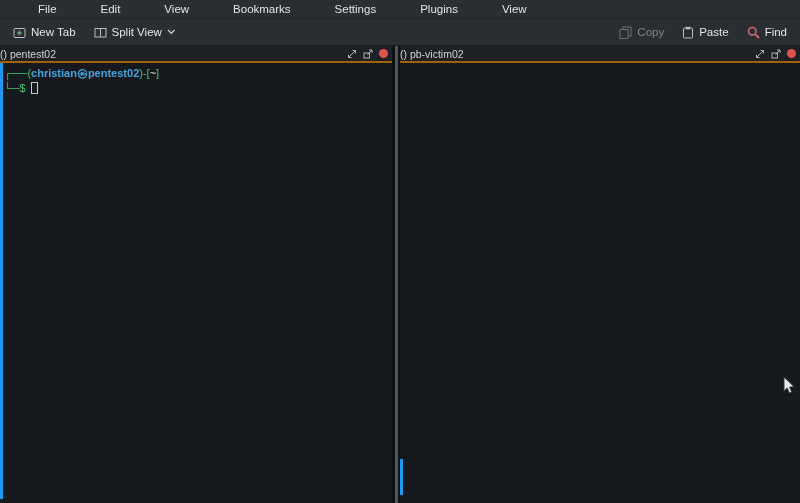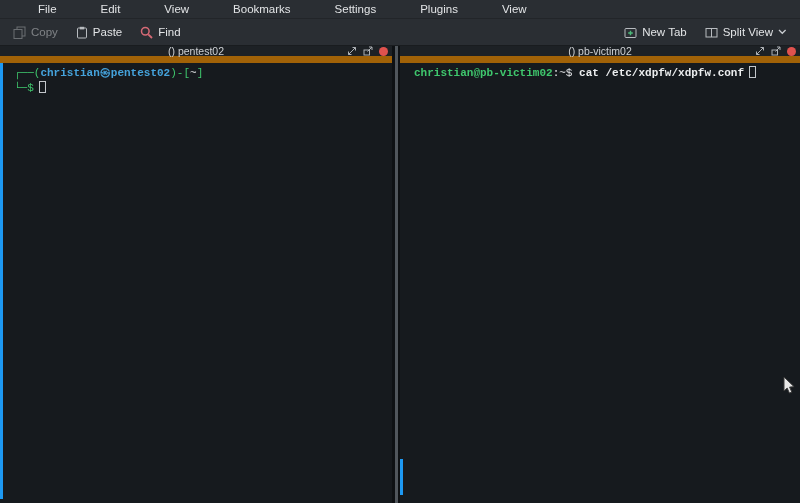--- a/index.html
+++ b/index.html
@@ -39,32 +39,32 @@
   .splitview{display:flex;height:457px;}
   .pane{display:flex;flex-direction:column;}
   .pane.left{width:392px;}
   .pane.right{width:400px;}
   .splitter{
     width:8px;background:#0e1114;display:flex;justify-content:center;cursor:col-resize;
   }
   .splitter .handle{width:3px;background:#50565c;height:100%;}
   .pane-header{
     position:relative;height:17px;background:#1d2125;display:flex;align-items:center;
-    justify-content:center;font-size:10.5px;color:#ced1d4;border-bottom:7px solid #a16207;
+    justify-content:flex-start;font-size:10.5px;color:#ced1d4;border-bottom:2px solid #a16207;
   }
   .pane-header .hdr-icons{
     position:absolute;right:4px;top:0;height:100%;display:flex;align-items:center;gap:6px;
   }
   .hdr-icon{display:flex;align-items:center;color:#aeb2b6;cursor:default;}
   .close-dot{width:9px;height:9px;border-radius:50%;background:var(--close-red);display:inline-block;cursor:default;}
   
   .term{
     position:relative;flex:1;background:var(--term-bg);
-    font-family:Liberation Mono, monospace;
-    font-size:11px;line-height:15px;padding:3px 4px 3px 14px;overflow:hidden;
+    font-family:Liberation Sans, sans-serif;
+    font-size:11px;line-height:15px;padding:3px 4px 3px 4px;overflow:hidden;
   }
   .term-line{white-space:pre;color:#d6d9db;}
   .seg-green{color:var(--prompt-green);}
   .seg-blue{color:var(--prompt-blue);font-weight:bold;}
   .seg-white{color:#e8eaec;}
   .seg-bold-green{color:var(--prompt-green);font-weight:bold;}
   .seg-cmd{color:#eceeef;font-weight:bold;}
   .cursor{
     display:inline-block;width:7px;height:12px;border:1px solid #c3c7cb;
     vertical-align:-2px;margin-left:5px;
@@ -85,20 +85,45 @@
       <span class="menu-item">Edit</span>
       <span class="menu-item">View</span>
       <span class="menu-item">Bookmarks</span>
       <span class="menu-item">Settings</span>
       <span class="menu-item">Plugins</span>
       <span class="menu-item">View</span>
     </div>
 
   <div class="toolbar">
     <div class="tb-group">
+      <button class="tb-btn">
+        <span class="hdr-icon">
+            <svg width="13" height="13" viewBox="0 0 13 13">
+              <rect x="1" y="2.5" width="11" height="9" rx="1" fill="none" stroke="#b8bcc0"></rect>
+              <path d="M6.5 4.7v4.6M4.2 7h4.6" stroke="#4cb97a" stroke-width="1.4" fill="none"></path>
+            </svg>
+          </span>
+          <span>New Tab</span>
+      </button>
+      <button class="tb-btn">
+        <span class="hdr-icon">
+            <svg width="13" height="13" viewBox="0 0 13 13">
+              <rect x="1" y="2.5" width="11" height="8.5" fill="none" stroke="#b8bcc0"></rect>
+              <line x1="6.5" y1="2.5" x2="6.5" y2="11" stroke="#b8bcc0"></line>
+            </svg>
+          </span>
+          <span>Split View</span>
+          <span class="hdr-icon">
+            <svg width="9" height="6" viewBox="0 0 9 6">
+              <path d="M1 1l3.3 3.3L7.6 1" stroke="#c8ccd0" fill="none" stroke-width="1.3"></path>
+            </svg>
+          </span>
+      </button>
+    </div>
+    <div class="tb-group">
       <button class="tb-btn disabled">
         <span class="hdr-icon">
             <svg width="13" height="13" viewBox="0 0 13 13">
               <rect x="4" y="1" width="8" height="9" fill="none" stroke="#b8bcc0"></rect>
               <rect x="1" y="3.5" width="8" height="9" fill="#2a2e33" stroke="#b8bcc0"></rect>
             </svg>
           </span>
           <span>Copy</span>
       </button>
       <button class="tb-btn">
@@ -111,45 +136,20 @@
           <span>Paste</span>
       </button>
       <button class="tb-btn">
         <span class="hdr-icon">
             <svg width="13" height="13" viewBox="0 0 13 13">
               <circle cx="5.3" cy="5.3" r="3.8" fill="none" stroke="#d66a76" stroke-width="1.5"></circle>
               <line x1="8.3" y1="8.3" x2="12" y2="12" stroke="#d66a76" stroke-width="1.8"></line>
             </svg>
           </span>
           <span>Find</span>
-      </button>
-    </div>
-    <div class="tb-group">
-      <button class="tb-btn">
-        <span class="hdr-icon">
-            <svg width="13" height="13" viewBox="0 0 13 13">
-              <rect x="1" y="2.5" width="11" height="9" rx="1" fill="none" stroke="#b8bcc0"></rect>
-              <path d="M6.5 4.7v4.6M4.2 7h4.6" stroke="#4cb97a" stroke-width="1.4" fill="none"></path>
-            </svg>
-          </span>
-          <span>New Tab</span>
-      </button>
-      <button class="tb-btn">
-        <span class="hdr-icon">
-            <svg width="13" height="13" viewBox="0 0 13 13">
-              <rect x="1" y="2.5" width="11" height="8.5" fill="none" stroke="#b8bcc0"></rect>
-              <line x1="6.5" y1="2.5" x2="6.5" y2="11" stroke="#b8bcc0"></line>
-            </svg>
-          </span>
-          <span>Split View</span>
-          <span class="hdr-icon">
-            <svg width="9" height="6" viewBox="0 0 9 6">
-              <path d="M1 1l3.3 3.3L7.6 1" stroke="#c8ccd0" fill="none" stroke-width="1.3"></path>
-            </svg>
-          </span>
       </button>
     </div>
   </div>
 
   <div class="splitview">
 
     <div class="pane left">
       <div class="pane-header">
         <span>() pentest02</span>
         <span class="hdr-icons">
@@ -190,21 +190,20 @@
           <span class="hdr-icon">
               <svg width="10" height="10" viewBox="0 0 10 10">
                 <rect x="1" y="4" width="5.5" height="5" fill="none" stroke="#aeb2b6"></rect>
                 <path d="M4.5 5.5L9 1M6 1h3v3" stroke="#aeb2b6" fill="none"></path>
               </svg>
             </span>
           <span class="close-dot"></span>
         </span>
       </div>
       <div class="term">
-        <div class="term-line"><span class="seg-bold-green">christian@pb-victim02</span><span class="seg-white">:~$ </span><span class="seg-cmd">cat /etc/xdpfw/xdpfw.conf</span><span class="cursor"></span></div>
         <div class="scroll-accent accent-right-short"></div>
       </div>
     </div>
 
   </div>
 
   <span class="mouse-cursor"><svg width="13" height="19" viewBox="0 0 13 19">
         <path d="M1 1v14l3.2-2.9 2.2 5 2.4-1-2.2-5 4.5-.4z" fill="#e8e8e8" stroke="#3a3a3a" stroke-width="1"></path>
       </svg></span>
 

